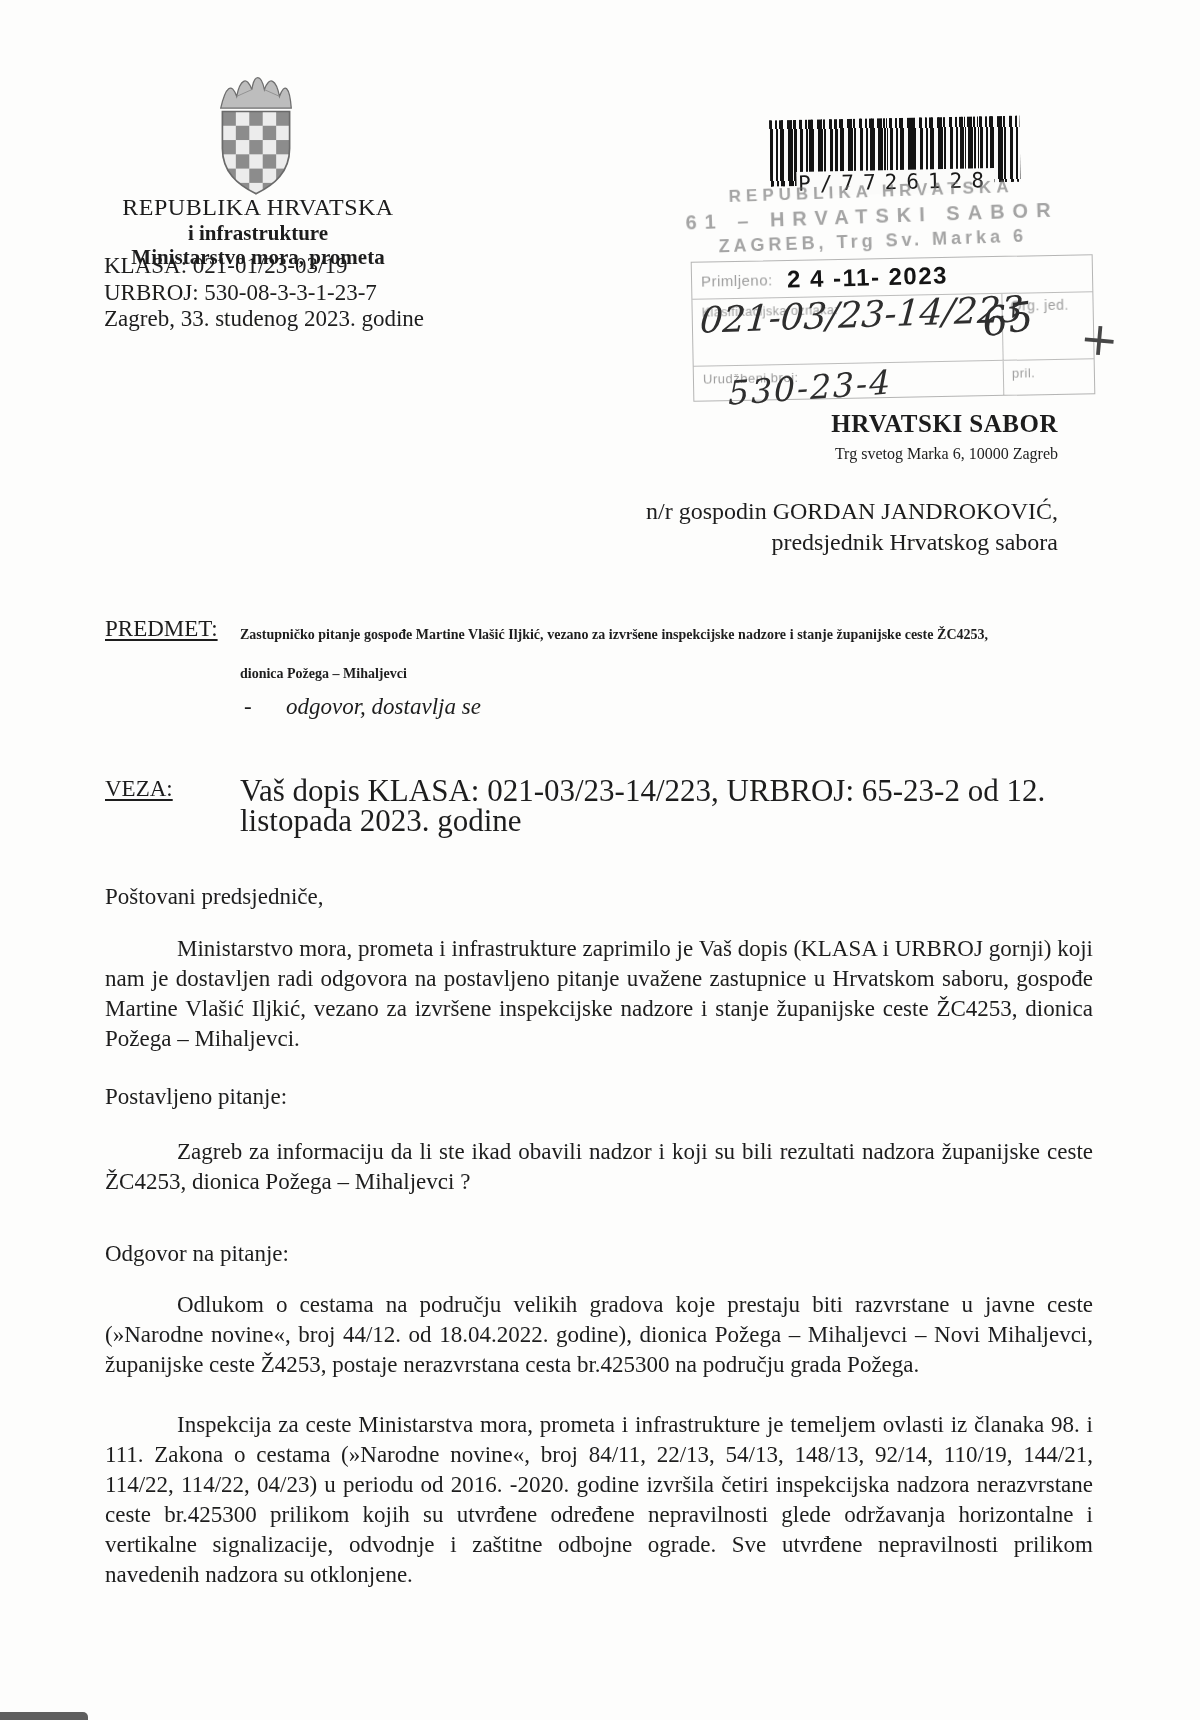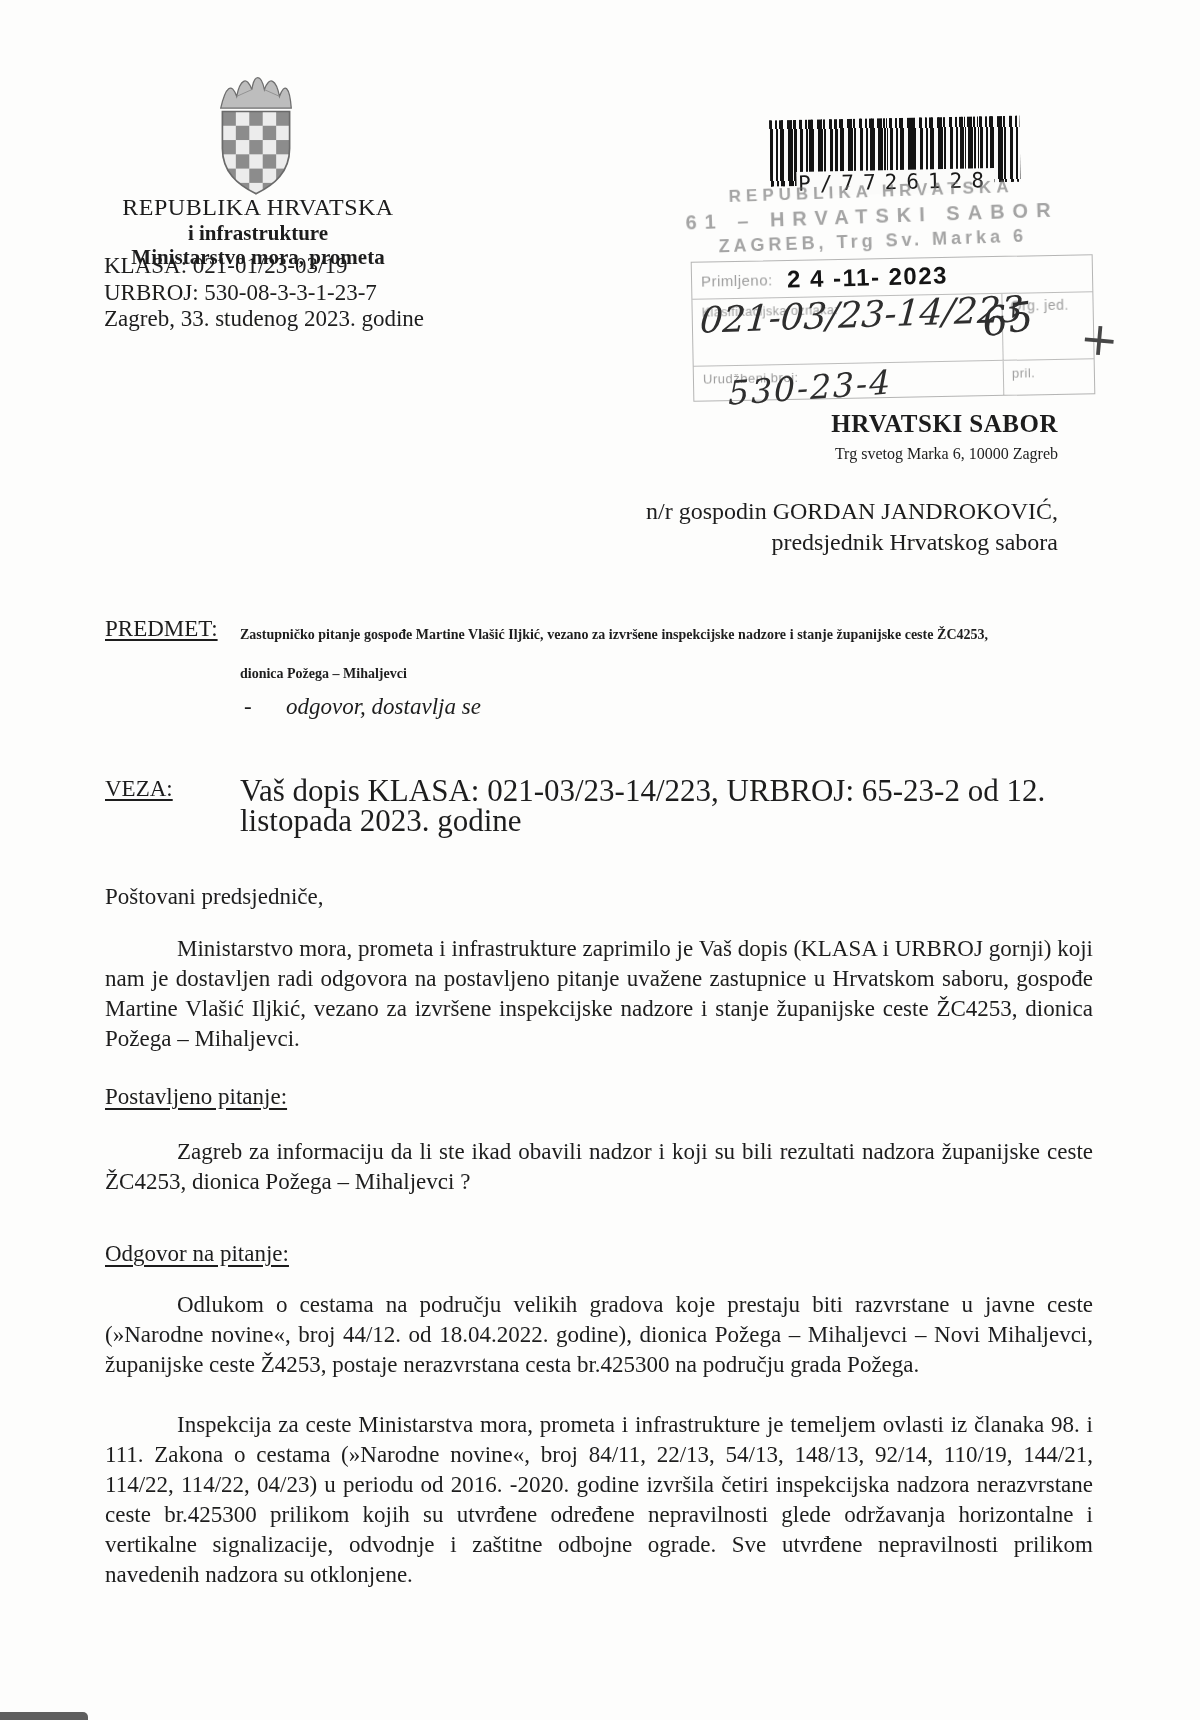--- a/index.html
+++ b/index.html
@@ -88,21 +88,21 @@
   .predmet { top:616px; width:895px; }
   .predmet-body { width:748px; font-weight:bold; font-size:14px; line-height:38.5px; text-align:justify; }
   .predmet-sub { display:flex; font-weight:normal; font-style:italic; font-size:23px; margin-top:1px; }
   .predmet-sub .dash { width:42px; padding-left:4px; font-style:normal; }
   .veza { top:776px; width:990px;justify-content:center; }
   .veza-body { width:855px; font-size:31px; line-height:30px; }
 
   
   .flow { position:absolute; left:105px; width:988px; font-size:23px; line-height:30px; }
   .just { text-align:justify; text-indent:72px; }
-  .uhead { text-decoration:underline; text-underline-offset:4px; }
+  .uhead { text-underline-offset:4px; }
   .salutation { top:882px; }
   .p-intro { top:934px; }
   .h-question { top:1082px; }
   .p-question { top:1137px; }
   .h-answer { top:1239px; }
   .p-answer1 { top:1290px; }
   .p-answer2 { top:1410px; }
 
   .scan-edge {
     position:absolute; left:0; bottom:0; width:88px; height:8px;

